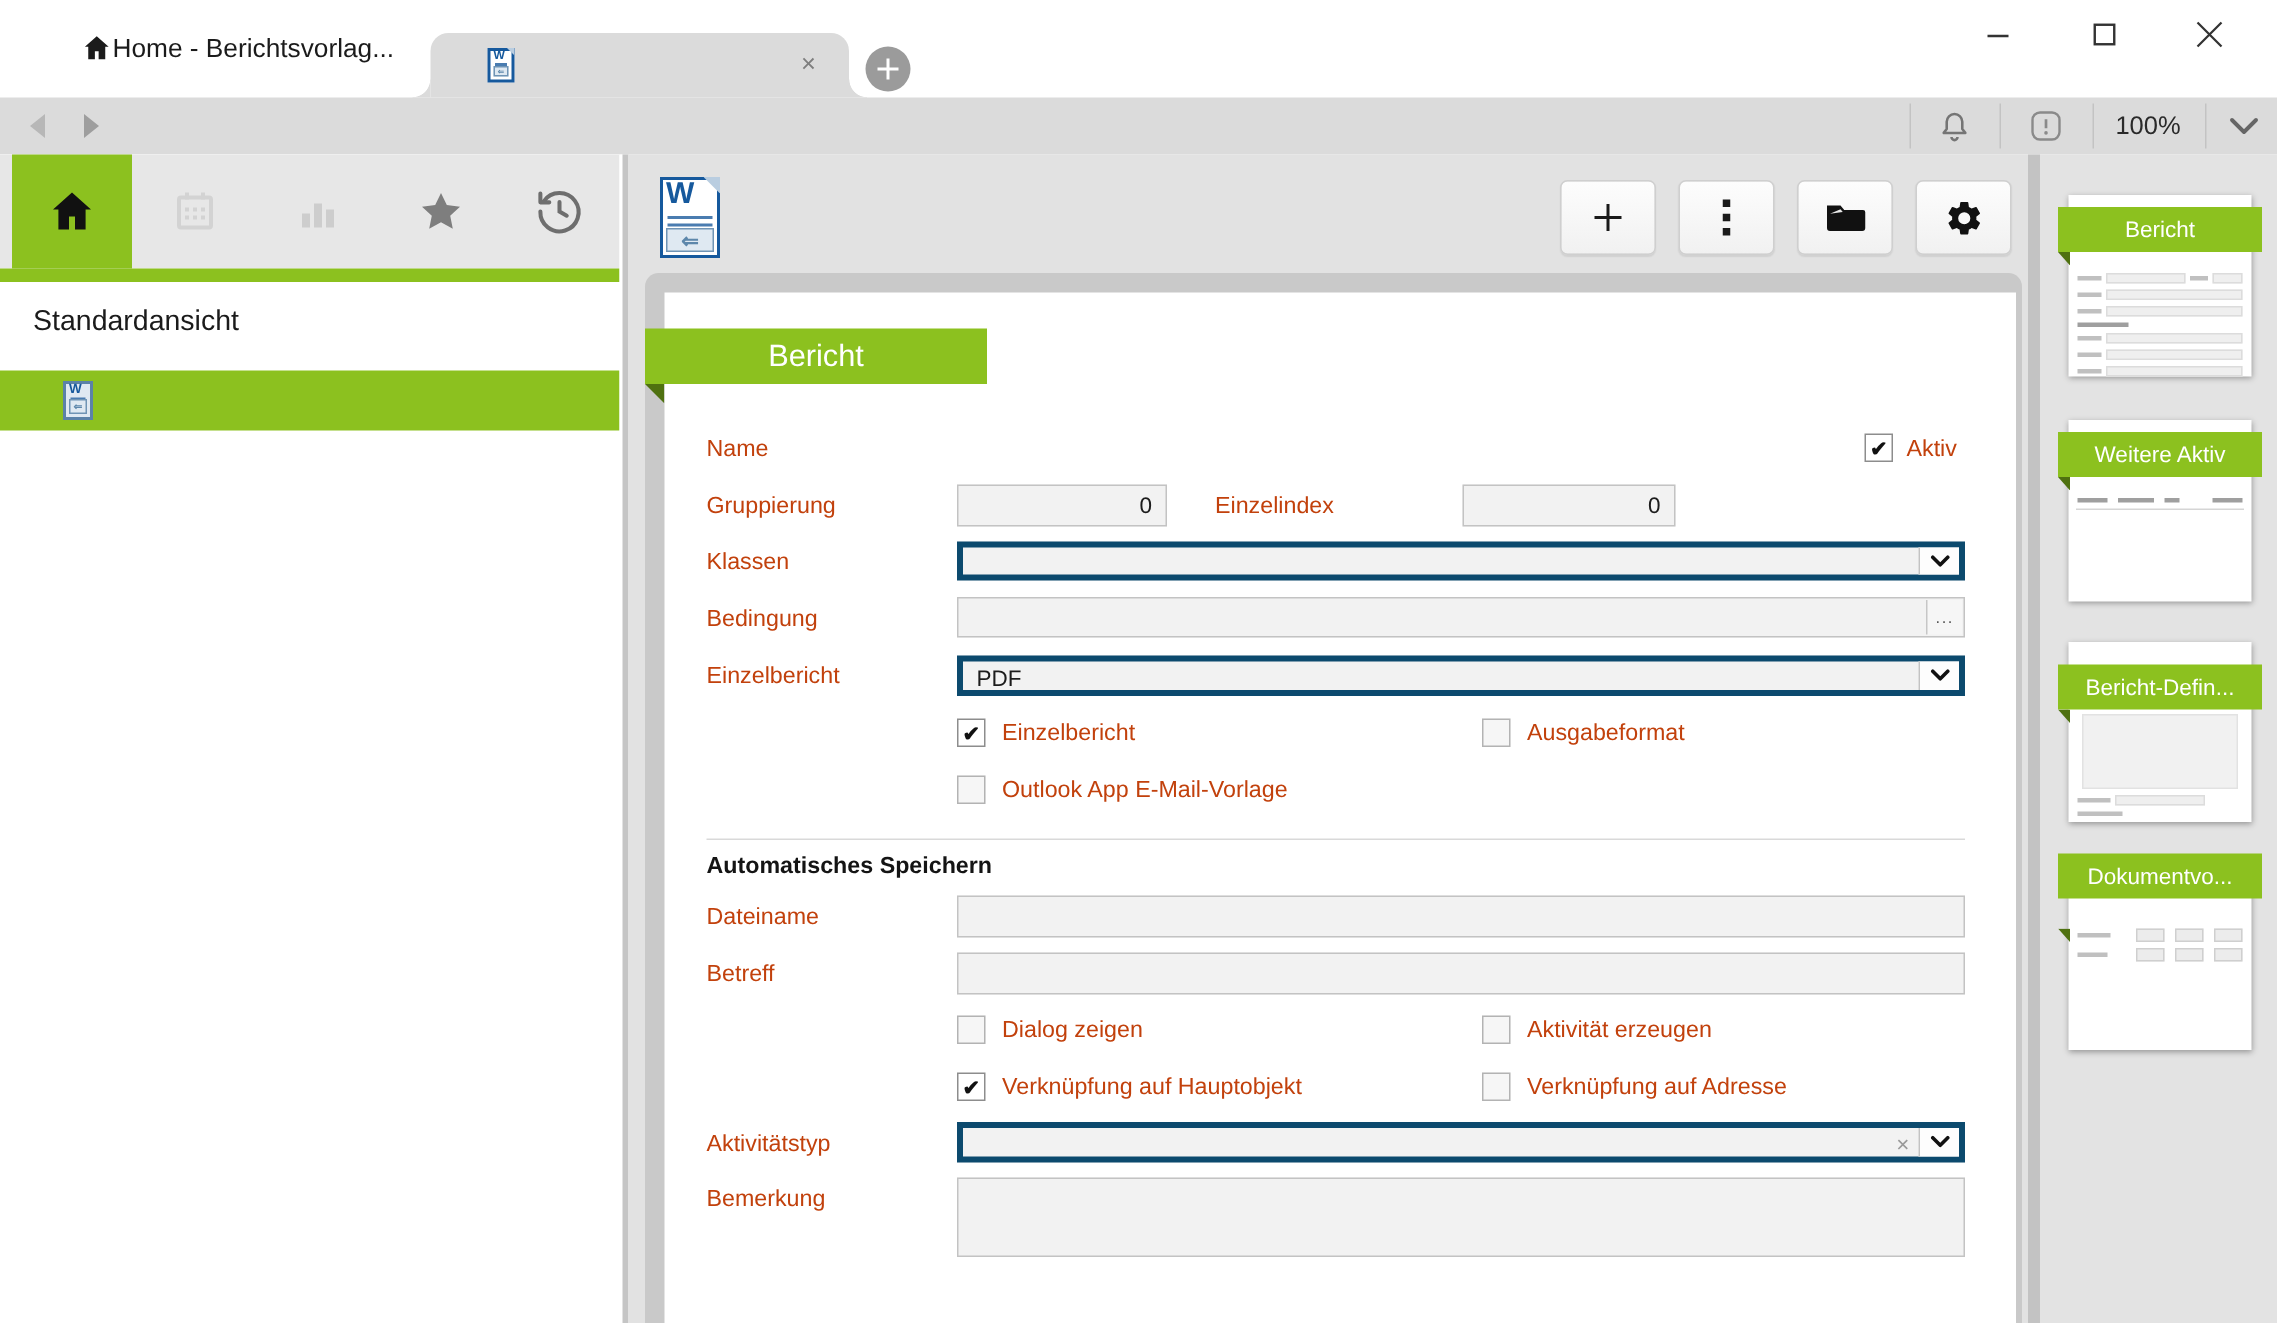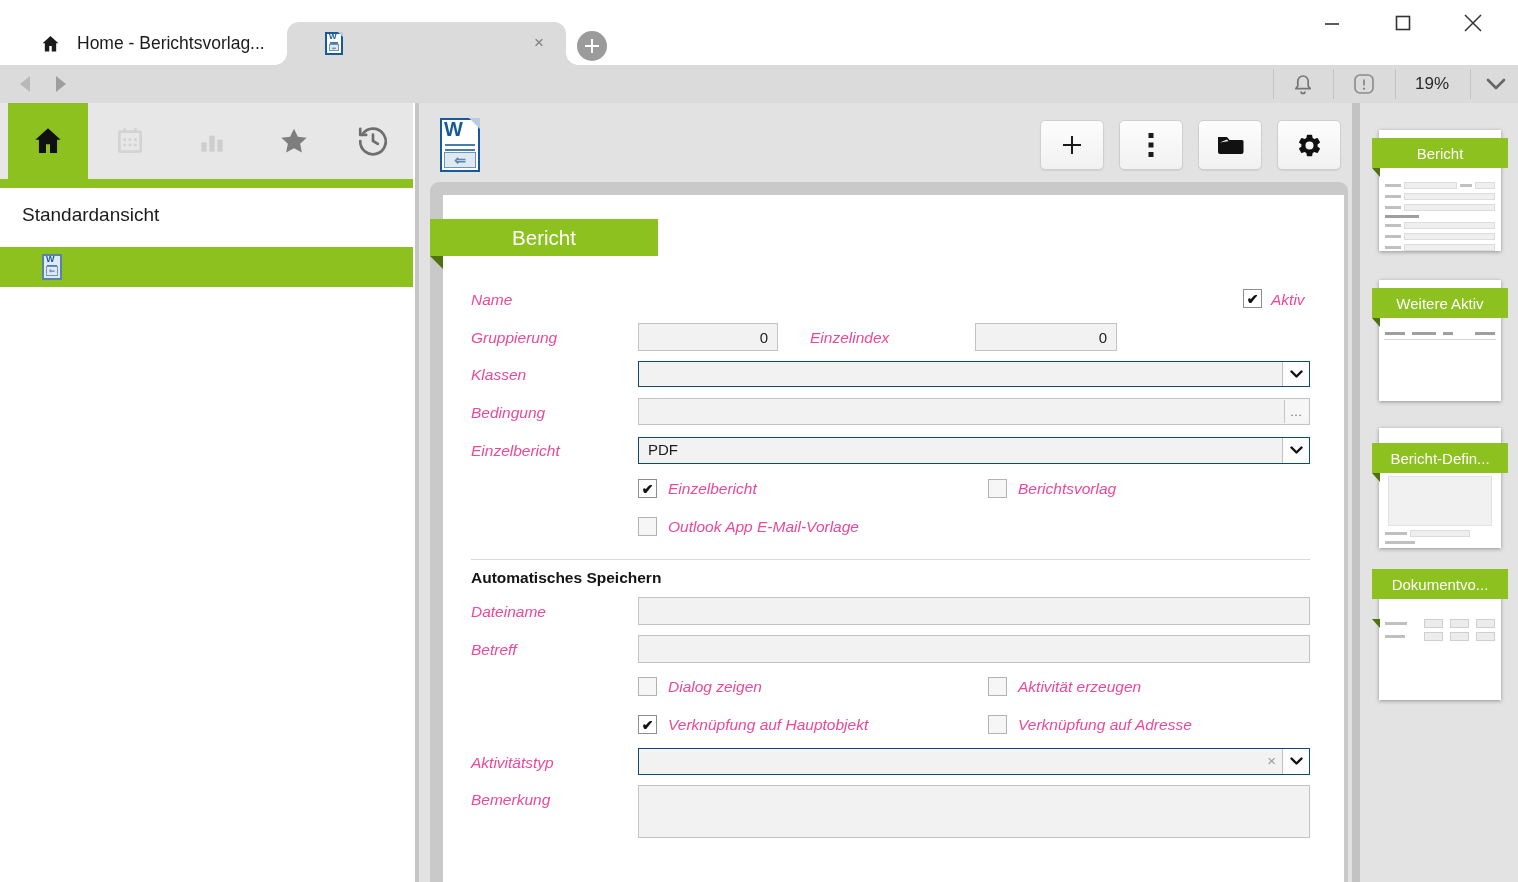--- a/index.html
+++ b/index.html
@@ -3,21 +3,21 @@
 <meta charset="utf-8">
 <style>
   html,body{margin:0;padding:0;background:#fff;}
   #app{position:relative;width:1518px;height:882px;background:#fff;overflow:hidden;
        font-family:"Liberation Sans",sans-serif;color:#1c1c1c;}
   svg{display:block;}
 
   
   .titlebar{position:absolute;left:0;top:0;width:1518px;height:65px;background:#fff;}
   .winctl{position:absolute;top:8px;width:44px;height:30px;display:flex;align-items:center;justify-content:center;cursor:default;}
-  .tab-home{position:absolute;left:22px;top:22px;height:43px;display:flex;align-items:center;gap:16px;padding:0 18px;}
+  .tab-home{position:absolute;left:36px;top:22px;height:43px;display:flex;padding:0 18px;}
   .tab-home .lbl{font-size:17.5px;color:#1b1b1b;}
   .tab-active{position:absolute;left:287px;top:22px;width:279px;height:43px;background:#dbdbdb;border-radius:12px 12px 0 0;}
   .tab-active:before,.tab-active:after{content:"";position:absolute;bottom:0;width:12px;height:12px;}
   .tab-active:before{left:-12px;background:radial-gradient(circle at 0 0,rgba(0,0,0,0) 11.5px,#dbdbdb 12px);}
   .tab-active:after{right:-12px;background:radial-gradient(circle at 100% 0,rgba(0,0,0,0) 11.5px,#dbdbdb 12px);}
   .tab-close{position:absolute;right:22px;top:10px;font-size:17px;color:#7e7e7e;line-height:22px;cursor:pointer;}
   .newtab{position:absolute;left:577px;top:31px;width:30px;height:30px;border-radius:50%;background:#9b9b9b;
           display:flex;align-items:center;justify-content:center;cursor:pointer;}
 
   
@@ -47,24 +47,24 @@
   .panel-inner{position:absolute;left:13px;top:13px;right:4px;bottom:0;background:#fff;}
 
   
   .ribbon{position:absolute;left:430px;top:219px;width:228px;height:37px;background:#8cc11f;z-index:5;
           display:flex;align-items:center;justify-content:center;}
   .ribbon .rtxt{color:#fff;font-size:20.5px;}
   .rfold{position:absolute;left:430px;top:256px;width:13px;height:13px;background:#4f7110;
          clip-path:polygon(0 0,100% 0,100% 100%);z-index:5;}
 
   
-  .flabel{position:absolute;font-size:15.5px;color:#ec4899;white-space:nowrap;font-style:italic;}
+  .flabel{position:absolute;font-size:15.5px;color:#c2410c;white-space:nowrap;}
   .inp{position:absolute;background:#f2f2f2;border:1px solid #c3c3c3;box-sizing:border-box;font-size:15px;}
   .inp.numval{display:flex;align-items:center;justify-content:flex-end;padding-right:9px;}
-  .dd{position:absolute;background:#f2f2f2;border:1px solid #0c4a6e;box-sizing:border-box;cursor:pointer;}
+  .dd{position:absolute;background:#f2f2f2;border:4px solid #0c4a6e;box-sizing:border-box;cursor:pointer;}
   .dd .val{position:absolute;left:9px;top:3px;font-size:15px;color:#1c1c1c;}
   .ddchev{position:absolute;right:0;top:0;bottom:0;width:26px;border-left:1px solid #c3c3c3;background:#fdfdfd;
           display:flex;align-items:center;justify-content:center;cursor:pointer;}
   .morebtn{position:absolute;right:1px;top:1px;bottom:1px;width:23px;background:#f6f6f6;border-left:1px solid #c6c6c6;
            display:flex;align-items:center;justify-content:center;font-size:11px;letter-spacing:1px;color:#555;cursor:pointer;}
   .clearx{position:absolute;right:33px;top:3px;font-size:15px;color:#9a9a9a;cursor:pointer;}
   .cbx{position:absolute;width:19px;height:19px;background:#f6f6f6;border:1px solid #b3b3b3;box-sizing:border-box;
        display:flex;align-items:center;justify-content:center;font-size:14px;font-weight:bold;color:#111;cursor:pointer;}
   .cbx.checked{background:#fff;border-color:#8d8d8d;}
   .name-inp{position:absolute;left:638px;top:285px;width:480px;height:29px;background:#fff;border:3px solid #8cc11f;box-sizing:border-box;}
@@ -167,21 +167,21 @@
     </div>
     <div class="nav-sep" style="left:1333px;"></div>
     <div class="nav-ico" style="left:1338px;width:52px;">
       <svg width="26" height="26" viewBox="0 0 26 26">
           <rect x="4" y="4" width="18" height="18" rx="5" fill="none" stroke="#8a8a8a" stroke-width="1.6"></rect>
           <line x1="13" y1="8.5" x2="13" y2="14.5" stroke="#8a8a8a" stroke-width="1.8"></line>
           <circle cx="13" cy="17.6" r="1.2" fill="#8a8a8a"></circle>
         </svg>
     </div>
     <div class="nav-sep" style="left:1395px;"></div>
-    <div class="zoomtxt">19%</div>
+    <div class="zoomtxt">100%</div>
     <div class="nav-sep" style="left:1470px;"></div>
     <div class="nav-ico" style="left:1476px;width:40px;">
       <svg width="20" height="12" viewBox="0 0 20 12">
           <path d="M2 2l8 8 8-8" fill="none" stroke="#666" stroke-width="2.6" stroke-linecap="round" stroke-linejoin="round"></path>
         </svg>
     </div>
   </div>
 
   <div class="sidebar">
     <div class="icontabs">
@@ -315,21 +315,21 @@
     <span class="ddchev">
       <svg width="13" height="9" viewBox="0 0 13 9">
           <path d="M1.5 1.5l5 5 5-5" fill="none" stroke="#111" stroke-width="2.4" stroke-linecap="round" stroke-linejoin="round"></path>
         </svg>
     </span>
   </div>
 
   <div class="cbx checked" style="left:638px;top:479px;">✔</div>
   <div class="flabel" style="left:668px;top:480px;">Einzelbericht</div>
   <div class="cbx" style="left:988px;top:479px;"></div>
-  <div class="flabel" style="left:1018px;top:480px;">Berichtsvorlag</div>
+  <div class="flabel" style="left:1018px;top:480px;">Ausgabeformat</div>
 
   <div class="cbx" style="left:638px;top:517px;"></div>
   <div class="flabel" style="left:668px;top:518px;">Outlook App E-Mail-Vorlage</div>
 
   <div class="sec-divider"></div>
   <div class="sec-head">Automatisches Speichern</div>
 
   <div class="flabel" style="left:471px;top:603px;">Dateiname</div>
   <div class="inp" style="left:638px;top:597px;width:672px;height:28px;"></div>
 

